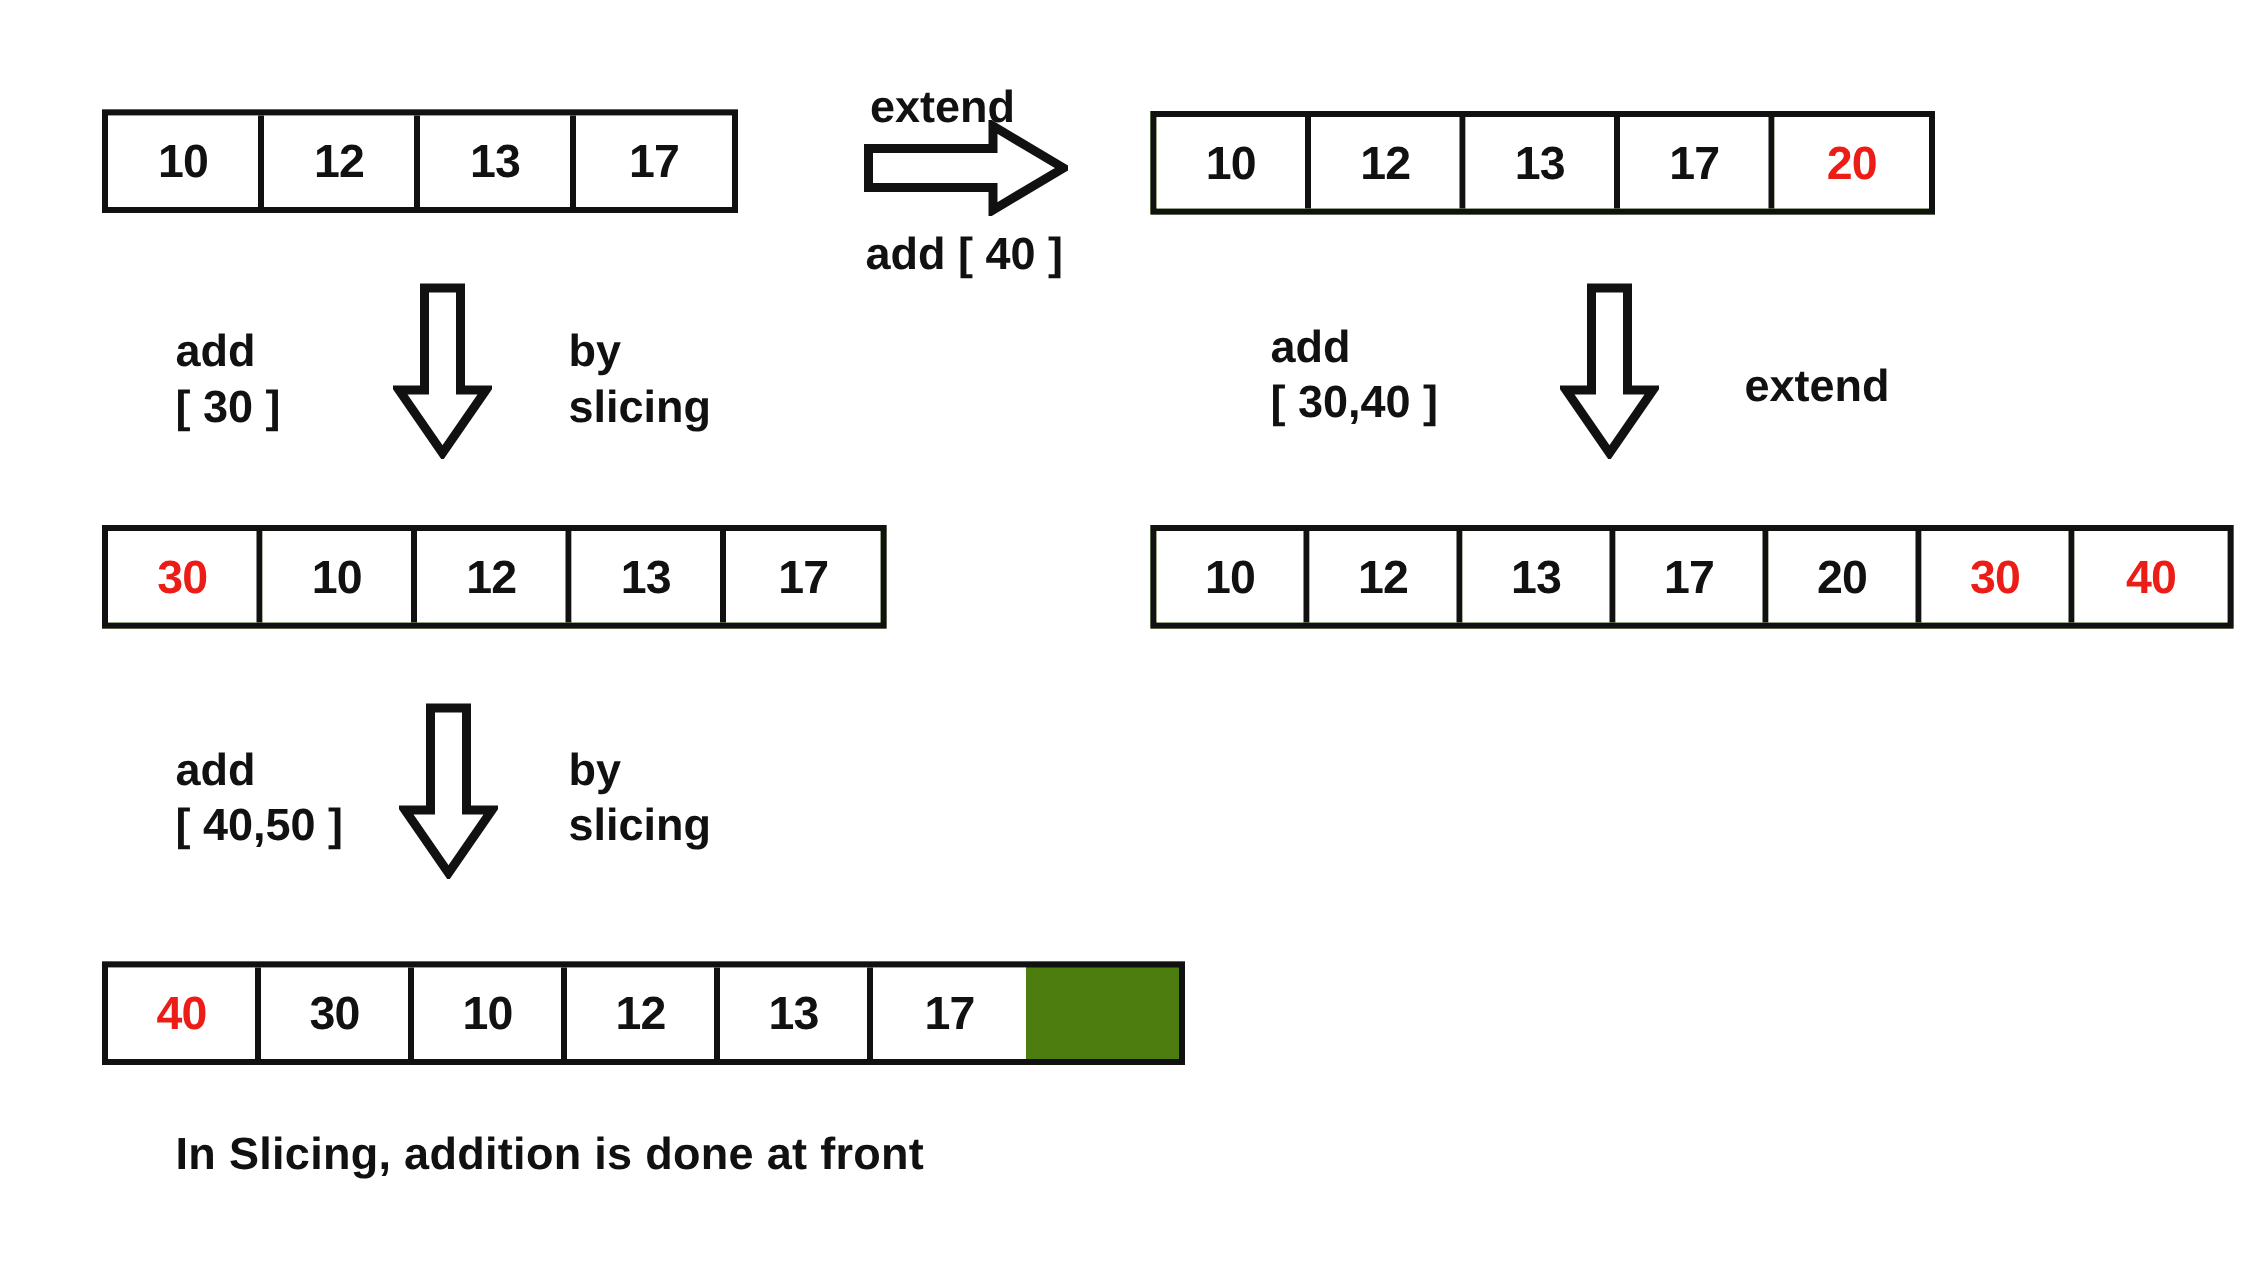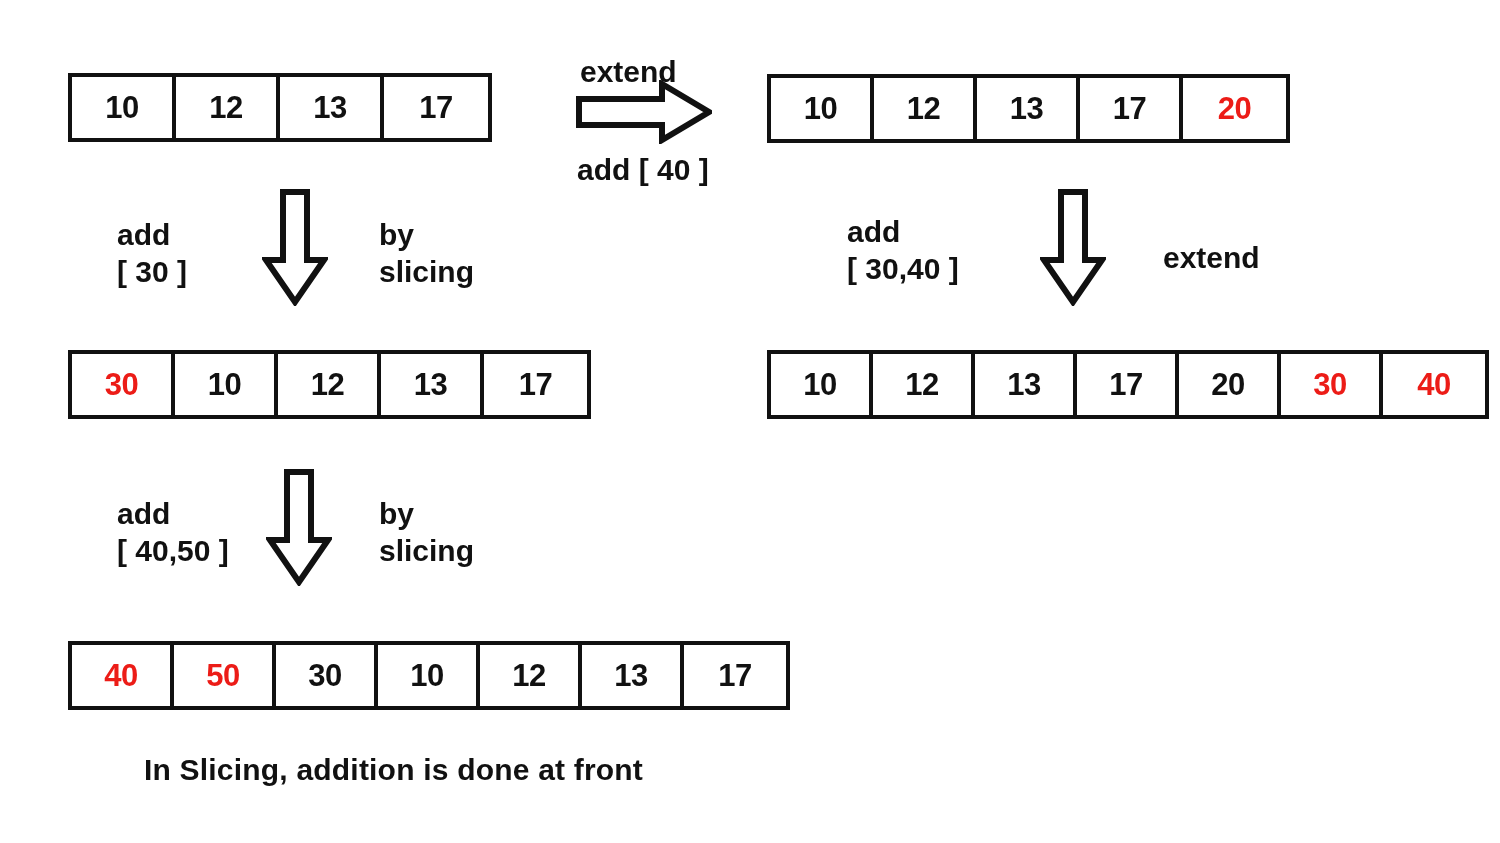--- a/index.html
+++ b/index.html
@@ -48,21 +48,21 @@
 
   
   .label {
     position: absolute;
     font-weight: 700;
     line-height: 1.22;
     color: #111111;
     white-space: pre-line;
   }
   .label.step { font-size: 30px; margin-top: 12px; }
-  .label.caption { font-size: 30px; letter-spacing: 0.2px; margin-left: 27px; }
+  .label.caption { font-size: 30px; letter-spacing: 0.2px; }
 
   
   .arrow {
     position: absolute;
   }
   .arrow svg { display: block; }
 </style>
 </head>
 <body>
 
@@ -141,21 +141,20 @@
     <svg width="66" height="118" viewBox="0 0 66 118">
       <polygon points="21,4 45,4 45,72 62,72 33,114 4,72 21,72" fill="#ffffff" stroke="#111111" stroke-width="6" stroke-linejoin="miter"></polygon>
     </svg>
   </div>
 
   <div class="label step" style="left:379px; top:484px;">by
 slicing</div>
 
   <div class="array" id="array-sliced-two" style="left: 68px; top: 641px; height: 69px; width: 722px;">
       <div class="cell red" style="width: 102px;">40</div>
-      <div class="cell red" style="width: 102px;">50</div>
       <div class="cell" style="width: 102px;">30</div>
       <div class="cell" style="width: 102px;">10</div>
       <div class="cell" style="width: 102px;">12</div>
       <div class="cell" style="width: 102px;">13</div>
       <div class="cell" style="width: 102px;">17</div>
     </div>
 
   <div class="label caption" style="left:117px; top:752px;">In Slicing, addition is done at front</div>
 
 </div>

